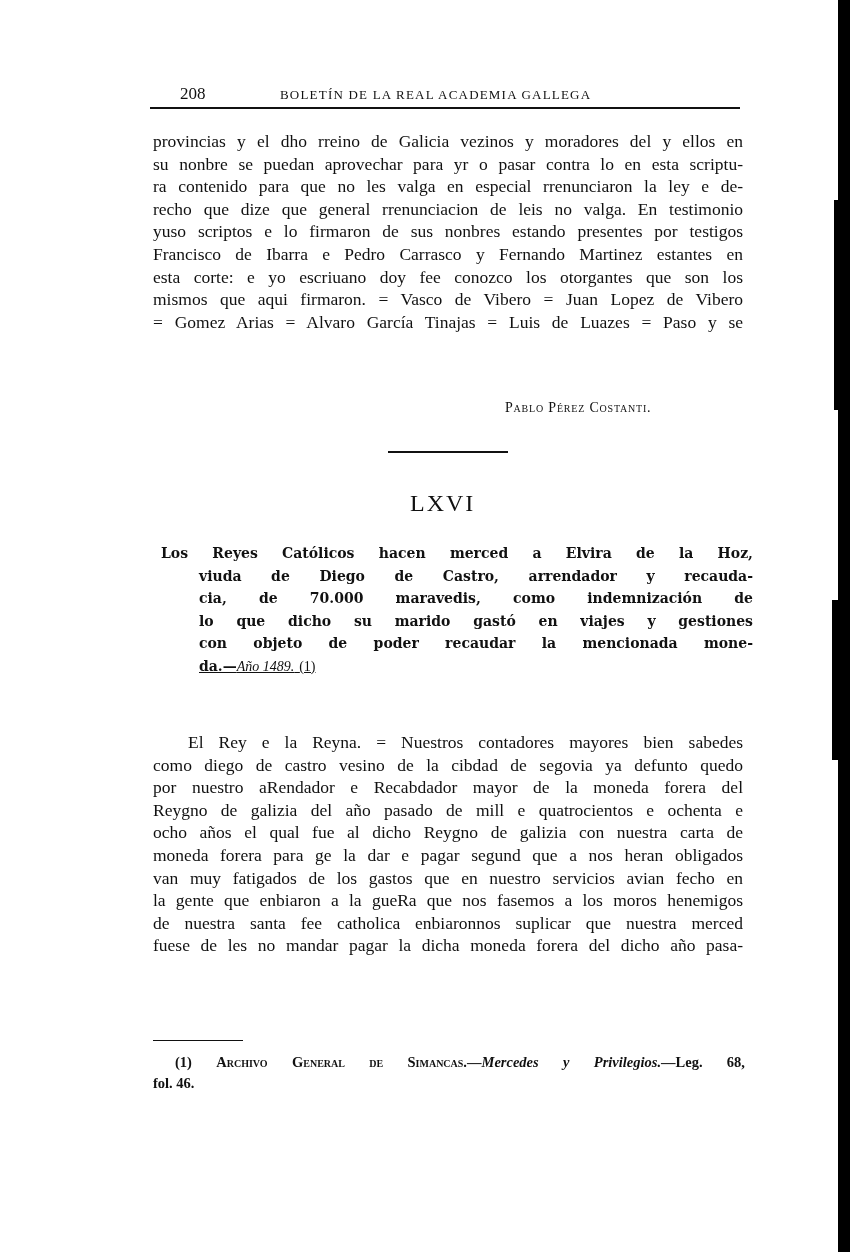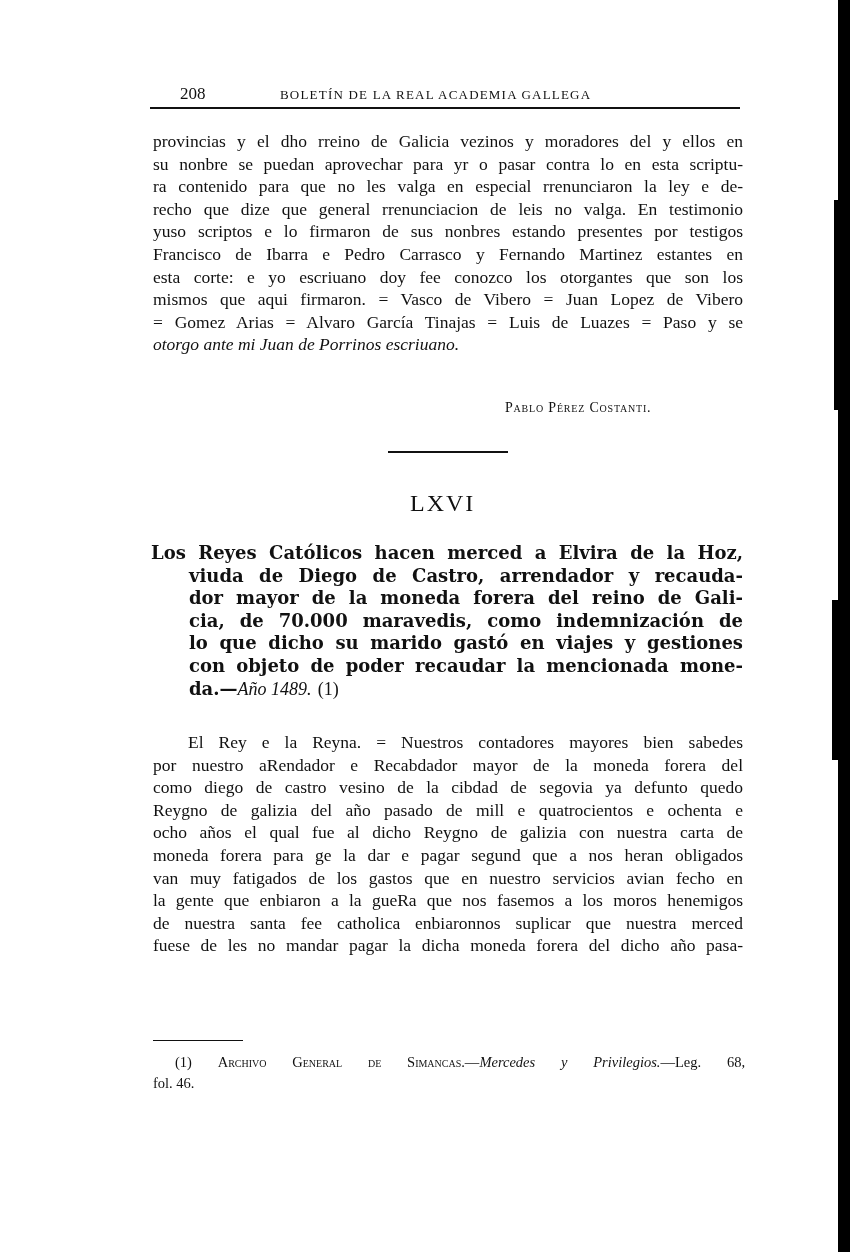--- a/index.html
+++ b/index.html
@@ -31,37 +31,37 @@
     .signature {
       position: absolute; left: 505px; top: 400px; font-size: 14px; letter-spacing: 0.8px;
       font-variant: small-caps;
       text-align: center;
     }
     .sep-rule { position: absolute; left: 388px; top: 451px; width: 120px; height: 2px; background: #111; }
     .numeral {
       position: absolute; left: 410px; top: 490px; font-size: 24px; letter-spacing: 2px;
     }
     .title {
-      position: absolute; left: 151px; top: 542px; width: 592px;
+      position: absolute; left: 161px; top: 542px; width: 592px;
       font-family: "DejaVu Serif", serif; font-weight: bold;
-      font-size: 18px; line-height: 22.6px;
+      font-size: 14px; line-height: 22.6px;
     }
     .title .line { display: block; white-space: nowrap; text-align: justify; text-align-last: justify; }
     .title .indent { padding-left: 38px; }
-    .title .line.last { text-align-last: left; }
+    .title .line.last { text-align-last: left; text-decoration: underline; }
     .title .date { font-weight: normal; font-style: italic; font-family: "Liberation Serif", serif; }
     .title .note { font-weight: normal; font-family: "Liberation Serif", serif; }
     .body2 { top: 731px; }
     .body2 .first { padding-left: 35px; }
     .foot-rule { position: absolute; left: 153px; top: 1040px; width: 90px; height: 1px; background: #111; }
     .footnote {
       position: absolute; left: 153px; top: 1052px; width: 592px;
       font-size: 14.5px; line-height: 21px;
     }
-    .footnote .line { display:block; white-space: nowrap; }
+    .footnote .line { display:block; white-space: nowrap; font-weight: bold; }
     .footnote .l1 { padding-left: 22px; text-align: justify; text-align-last: justify; }
     .footnote .sc { font-variant: small-caps; }
     .footnote .it { font-style: italic; }
   </style>
 </head>
 <body>
 
 <div class="page-edge">
   <div class="nick1"></div>
   <div class="nick2"></div>
@@ -76,43 +76,41 @@
 <div class="text body1">
   <span class="line">provincias y el dho rreino de Galicia vezinos y moradores del y ellos en</span>
   <span class="line">su nonbre se puedan aprovechar para yr o pasar contra lo en esta scriptu-</span>
   <span class="line">ra contenido para que no les valga en especial rrenunciaron la ley e de-</span>
   <span class="line">recho que dize que general rrenunciacion de leis no valga. En testimonio</span>
   <span class="line">yuso scriptos e lo firmaron de sus nonbres estando presentes por testigos</span>
   <span class="line">Francisco de Ibarra e Pedro Carrasco y Fernando Martinez estantes en</span>
   <span class="line">esta corte: e yo escriuano doy fee conozco los otorgantes que son los</span>
   <span class="line">mismos que aqui firmaron. = Vasco de Vibero = Juan Lopez de Vibero</span>
   <span class="line">= Gomez Arias = Alvaro García Tinajas = Luis de Luazes = Paso y se</span>
-  <span class="line last" style="font-style:italic;">otorgo ante mi Juan de Porrinos escriuano.</span>
 </div>
 
 <div class="signature">Pablo Pérez Costanti.</div>
 
 <div class="sep-rule"></div>
 
 <div class="numeral">LXVI</div>
 
 <div class="title">
   <span class="line">Los Reyes Católicos hacen merced a Elvira de la Hoz,</span>
   <span class="line indent">viuda de Diego de Castro, arrendador y recauda-</span>
-  <span class="line indent">dor mayor de la moneda forera del reino de Gali-</span>
   <span class="line indent">cia, de 70.000 maravedis, como indemnización de</span>
   <span class="line indent">lo que dicho su marido gastó en viajes y gestiones</span>
   <span class="line indent">con objeto de poder recaudar la mencionada mone-</span>
   <span class="line indent last"><span>da.—</span><span class="date">Año 1489.</span> <span class="note">(1)</span></span>
 </div>
 
 <div class="text body2">
   <span class="line first">El Rey e la Reyna. = Nuestros contadores mayores bien sabedes</span>
+  <span class="line">como diego de castro vesino de la cibdad de segovia ya defunto quedo</span>
   <span class="line">por nuestro aRendador e Recabdador mayor de la moneda forera del</span>
-  <span class="line">como diego de castro vesino de la cibdad de segovia ya defunto quedo</span>
   <span class="line">Reygno de galizia del año pasado de mill e quatrocientos e ochenta e</span>
   <span class="line">ocho años el qual fue al dicho Reygno de galizia con nuestra carta de</span>
   <span class="line">moneda forera para ge la dar e pagar segund que a nos heran obligados</span>
   <span class="line">van muy fatigados de los gastos que en nuestro servicios avian fecho en</span>
   <span class="line">la gente que enbiaron a la gueRa que nos fasemos a los moros henemigos</span>
   <span class="line">de nuestra santa fee catholica enbiaronnos suplicar que nuestra merced</span>
   <span class="line">fuese de les no mandar pagar la dicha moneda forera del dicho año pasa-</span>
 </div>
 
 <div class="foot-rule"></div>

